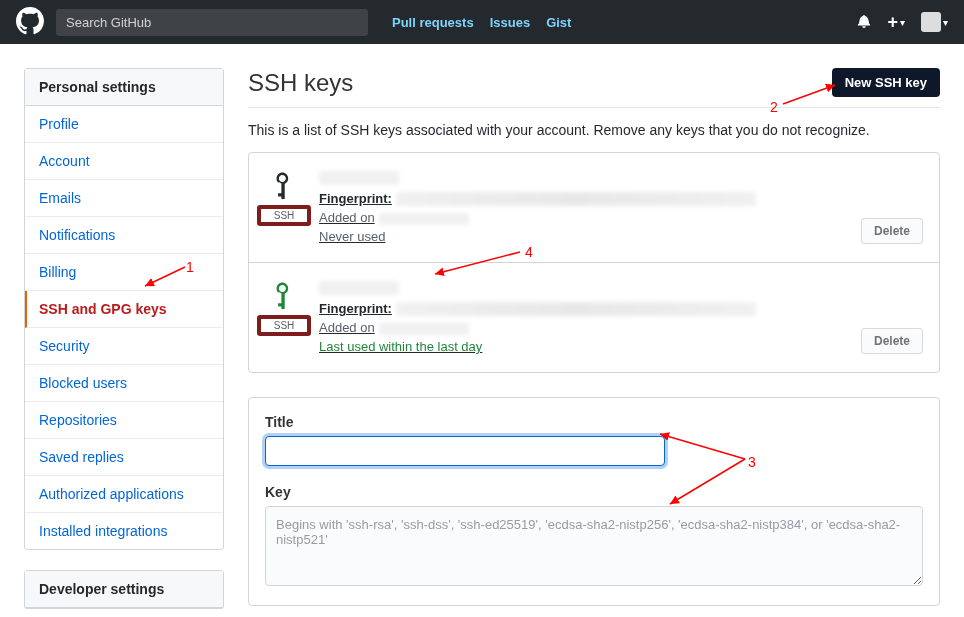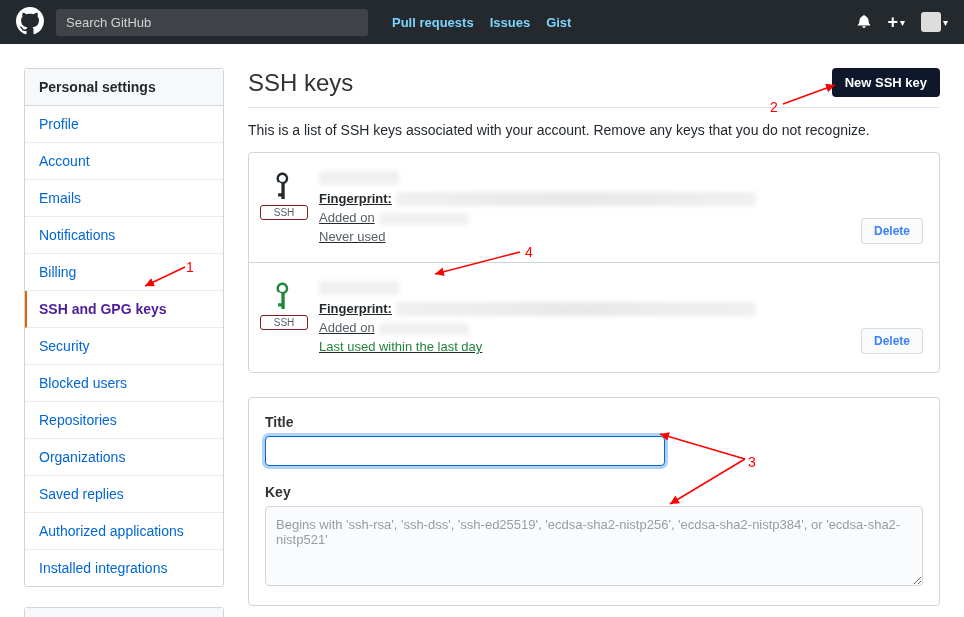--- a/index.html
+++ b/index.html
@@ -12,43 +12,43 @@
 .nav-links a { color: #7dd3fc; text-decoration: none; font-weight: 600; font-size: 13px; }
 .header-right { margin-left: auto; display: flex; align-items: center; gap: 16px; color: #fff; }
 .avatar { width: 20px; height: 20px; background: #ddd; border-radius: 3px; display: inline-block; }
 .caret { font-size: 10px; }
 .container { display: flex; padding: 24px 24px 0 24px; gap: 24px; max-width: 980px; }
 .sidebar { width: 200px; flex-shrink: 0; }
 .side-group { border: 1px solid #d1d5da; border-radius: 3px; margin-bottom: 20px; }
 .side-header { padding: 10px 14px; font-weight: 600; font-size: 14px; color: #24292e; border-bottom: 1px solid #d1d5da; background: #f6f8fa; }
 .side-item { display: block; padding: 10px 14px; color: #0366d6; text-decoration: none; border-bottom: 1px solid #eaecef; font-size: 14px; cursor: pointer; }
 .side-item:last-child { border-bottom: none; }
-.side-item.active { color: #4c1d95; font-weight: 600; border-left: 2px solid #e36209; padding-left: 12px; background: #fff; cursor: default; }
+.side-item.active { color: #b91c1c; font-weight: 600; border-left: 2px solid #e36209; padding-left: 12px; background: #fff; cursor: default; }
 .main { flex: 1; }
 .page-head { display: flex; align-items: center; border-bottom: 1px solid #e1e4e8; padding-bottom: 10px; margin-bottom: 14px; }
 .page-head h2 { font-size: 24px; font-weight: 400; }
 .btn-green { background: #0f172a; color: #fff; border: 1px solid rgba(27,31,35,0.15); border-radius: 4px; padding: 6px 12px; font-size: 13px; font-weight: 600; cursor: pointer; margin-left: auto; }
 .desc { font-size: 14px; color: #24292e; margin-bottom: 14px; }
 .key-list { border: 1px solid #d1d5da; border-radius: 4px; margin-bottom: 24px; }
 .key-row { display: flex; padding: 18px 16px; border-bottom: 1px solid #d1d5da; align-items: flex-start; gap: 16px; position: relative; }
 .key-row:last-child { border-bottom: none; }
 .key-icon-wrap { display: flex; flex-direction: column; align-items: center; width: 38px; }
 .key-icon { width: 28px; height: 28px; }
-.key-badge { font-size: 10px; border: 1px solid #7f1d1d; border-radius: 3px; padding: 1px 13px; margin-top: 6px; color: #586069; }
+.key-badge { font-size: 10px; border: 4px solid #7f1d1d; border-radius: 3px; padding: 1px 13px; margin-top: 6px; color: #586069; }
 .key-info { flex: 1; font-size: 13px; color: #24292e; text-decoration: underline; }
 .key-title-blur { width: 80px; height: 14px; background: #f0f0f0; filter: blur(2px); border-radius: 2px; margin-bottom: 6px; }
 .fp-row { display: flex; align-items: center; margin-bottom: 4px; }
 .fp-label { font-weight: 600; margin-right: 4px; }
 .fp-blur { flex: 1; max-width: 360px; height: 14px; background: linear-gradient(90deg,#f0f0f0,#e8e8e8,#f0f0f0); filter: blur(2px); border-radius: 2px; }
 .added-row { display: flex; align-items: flex-end; margin-bottom: 4px; }
 .added-label { color: #586069; margin-right: 4px; }
 .added-blur { width: 90px; height: 12px; background: #f0f0f0; filter: blur(2px); border-radius: 2px; }
 .never { color: #586069; }
 .recent { color: #22863a; }
-.btn-delete { background: #fafbfc; border: 1px solid rgba(27,31,35,0.15); color: #3b82f6; padding: 5px 12px; border-radius: 4px; font-size: 12px; font-weight: 600; cursor: pointer; align-self: center; margin-top: 47px; }
+.btn-delete { background: #fafbfc; border: 1px solid rgba(27,31,35,0.15); color: #737373; padding: 5px 12px; border-radius: 4px; font-size: 12px; font-weight: 600; cursor: pointer; align-self: center; margin-top: 47px; }
 .form-box { border: 1px solid #d1d5da; border-radius: 4px; padding: 16px; }
 .form-label { font-weight: 600; font-size: 14px; margin-bottom: 6px; display: block; }
 .title-input { width: 400px; padding: 6px 10px; border: 1px solid #0366d6; box-shadow: 0 0 0 3px rgba(3,102,214,0.3); border-radius: 4px; font-size: 14px; outline: none; margin-bottom: 18px; }
 .key-textarea { width: 100%; min-height: 80px; padding: 10px; border: 1px solid #d1d5da; border-radius: 4px; font-size: 13px; font-family: inherit; color: #6a737d; resize: vertical; background: #fafbfc; }
 .key-textarea::placeholder { color: #959da5; }
 .anno { position: absolute; color: #ff0000; font-size: 14px; pointer-events: none; z-index: 10; }
 .arrow-svg { position: absolute; pointer-events: none; z-index: 9; }
 .main-wrap { position: relative; }
 </style>
 </head>
@@ -88,21 +88,20 @@
       <div class="side-header">Personal settings</div>
       <a class="side-item">Profile</a>
       <a class="side-item">Account</a>
       <a class="side-item">Emails</a>
       <a class="side-item">Notifications</a>
       <a class="side-item">Billing</a>
       <a class="side-item active">SSH and GPG keys</a>
       <a class="side-item">Security</a>
       <a class="side-item">Blocked users</a>
       <a class="side-item">Repositories</a>
-      <a class="side-item">Organizations</a>
       <a class="side-item">Saved replies</a>
       <a class="side-item">Authorized applications</a>
       <a class="side-item">Installed integrations</a>
     </div>
     <div class="side-group">
       <div class="side-header">Developer settings</div>
     </div>
   </div>
 
   <div class="main">

